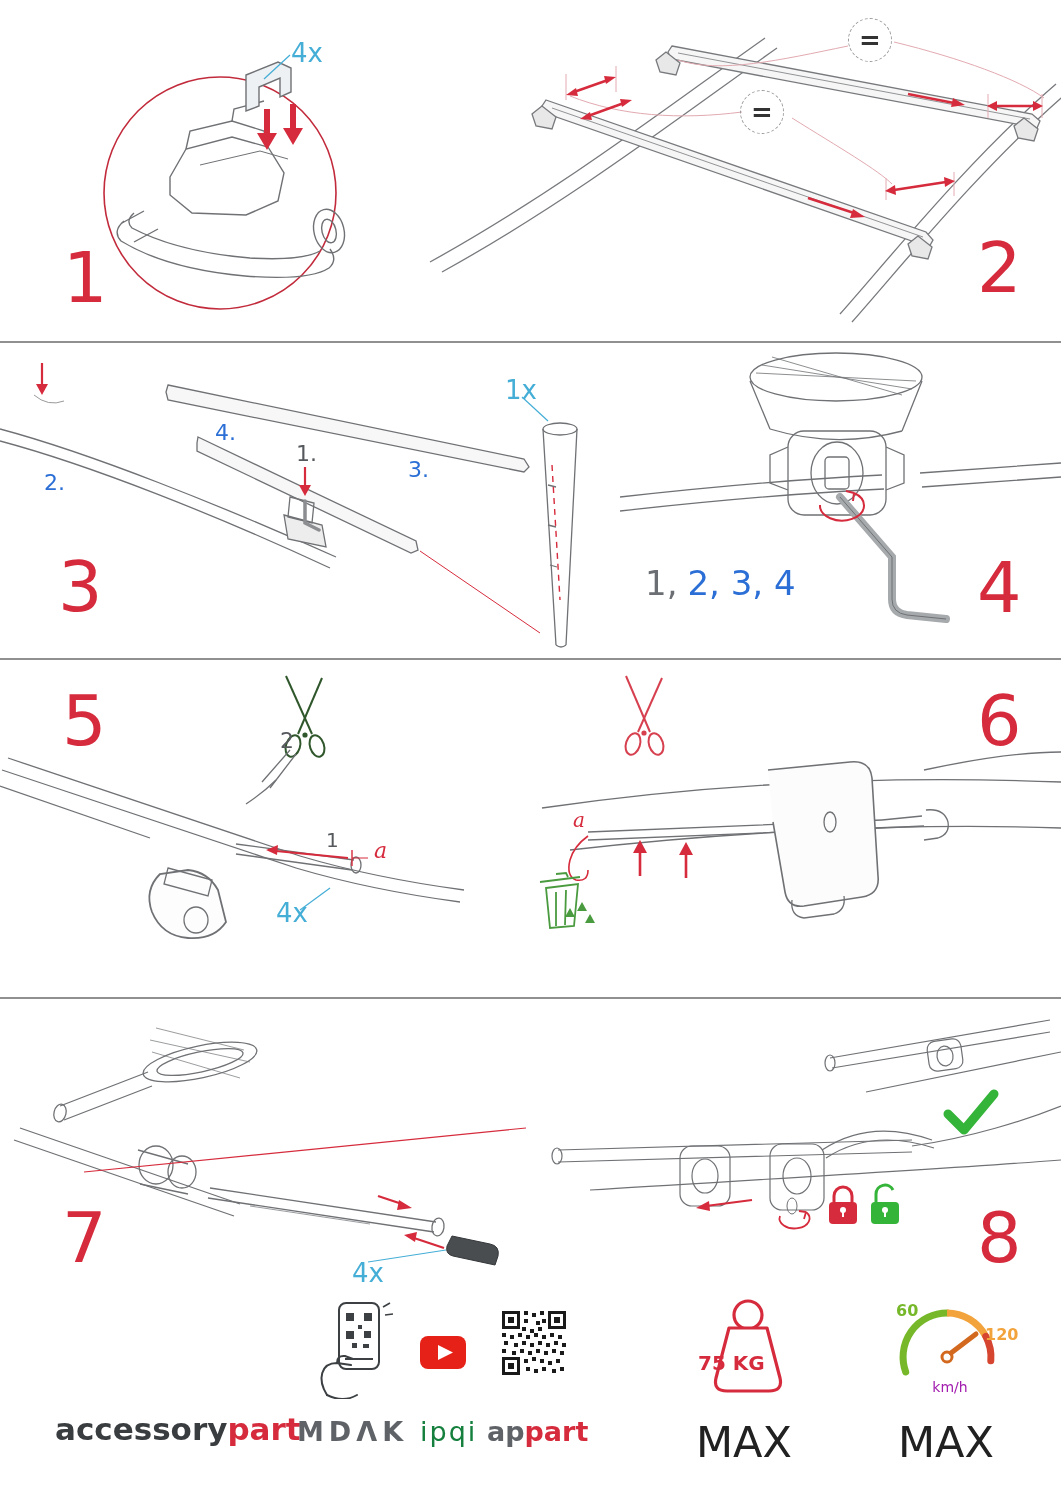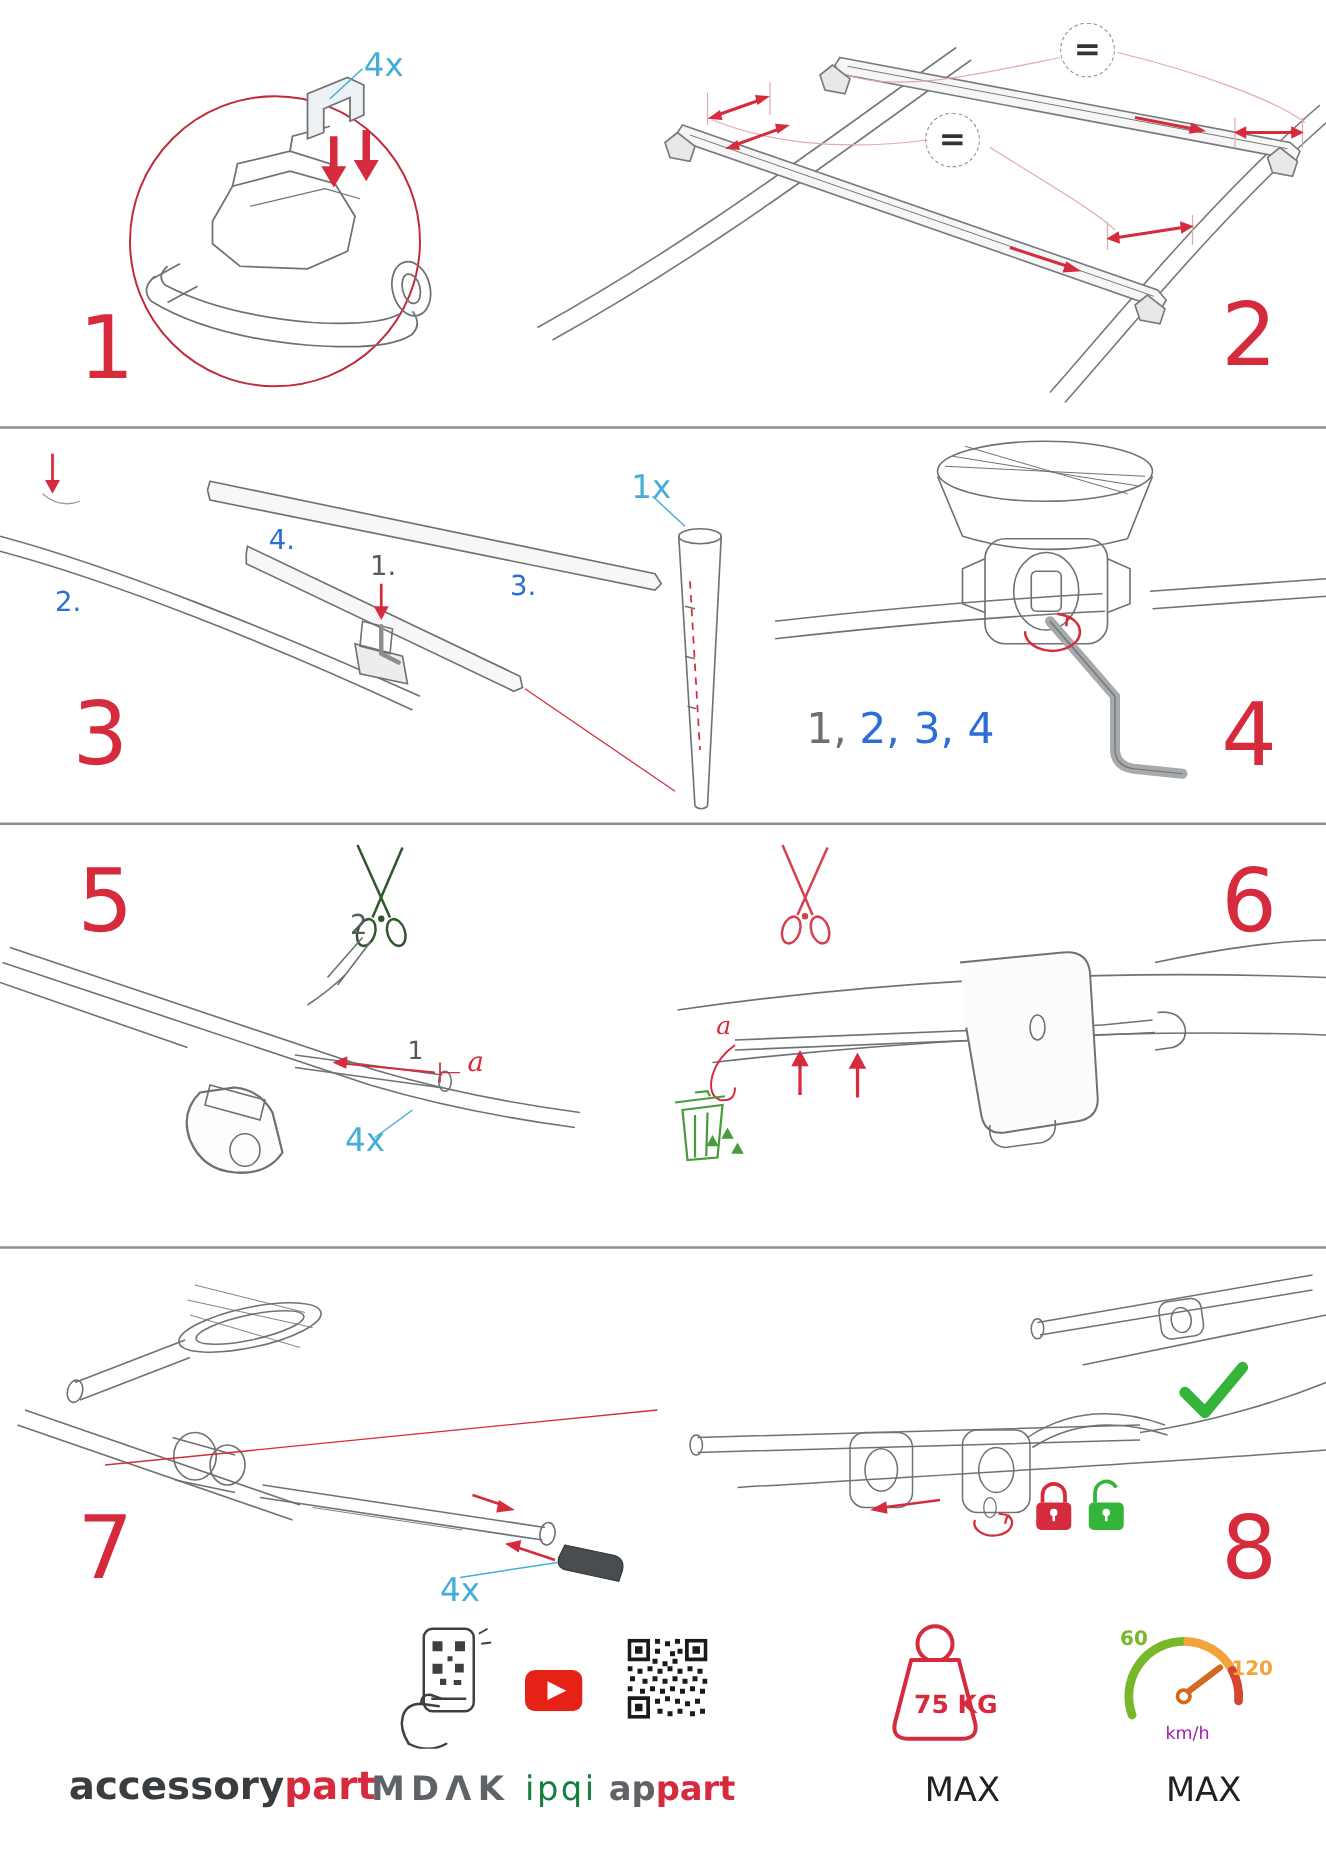--- a/index.html
+++ b/index.html
@@ -23,22 +23,22 @@
   .product-title{position:absolute;font-family:"DejaVu Sans Mono",monospace;font-weight:bold;
                  font-size:46px;color:#2a2a8c;letter-spacing:2px;white-space:nowrap}
   .brand{position:absolute;font-size:31px;font-weight:bold;white-space:nowrap}
   .brand .g{color:#3a3d40}
   .brand .r{color:#d62b3c}
   .logo-mdak{position:absolute;font-size:27px;font-weight:bold;color:#5f6368;letter-spacing:5px;white-space:nowrap}
   .logo-ipqi{position:absolute;font-size:27px;color:#15803d;letter-spacing:2px;white-space:nowrap}
   .logo-ap{position:absolute;font-size:27px;font-weight:bold;white-space:nowrap}
   .logo-ap .g{color:#5f6368}
   .logo-ap .r{color:#d62b3c}
-  .max-label{position:absolute;font-size:27px;font-weight:500;color:#212121;text-align:right;white-space:nowrap}
-  .kg-label{position:absolute;color:#d62b3c;font-size:20px;font-weight:bold;text-align:right;white-space:nowrap}
+  .max-label{position:absolute;font-size:43px;font-weight:500;color:#212121;text-align:left;white-space:nowrap}
+  .kg-label{position:absolute;color:#d62b3c;font-size:20px;font-weight:bold;text-align:left;white-space:nowrap}
   .spd-low{position:absolute;color:#76b82a;font-size:16px;font-weight:bold}
   .spd-high{position:absolute;color:#f2a33c;font-size:16px;font-weight:bold}
   .spd-unit{position:absolute;color:#a21caf;font-size:14px;text-align:center}
 </style>
 </head>
 <body>
 
 <div class="page">
 
   <div class="step" style="left:40px;top:15px;width:370px;height:320px">

